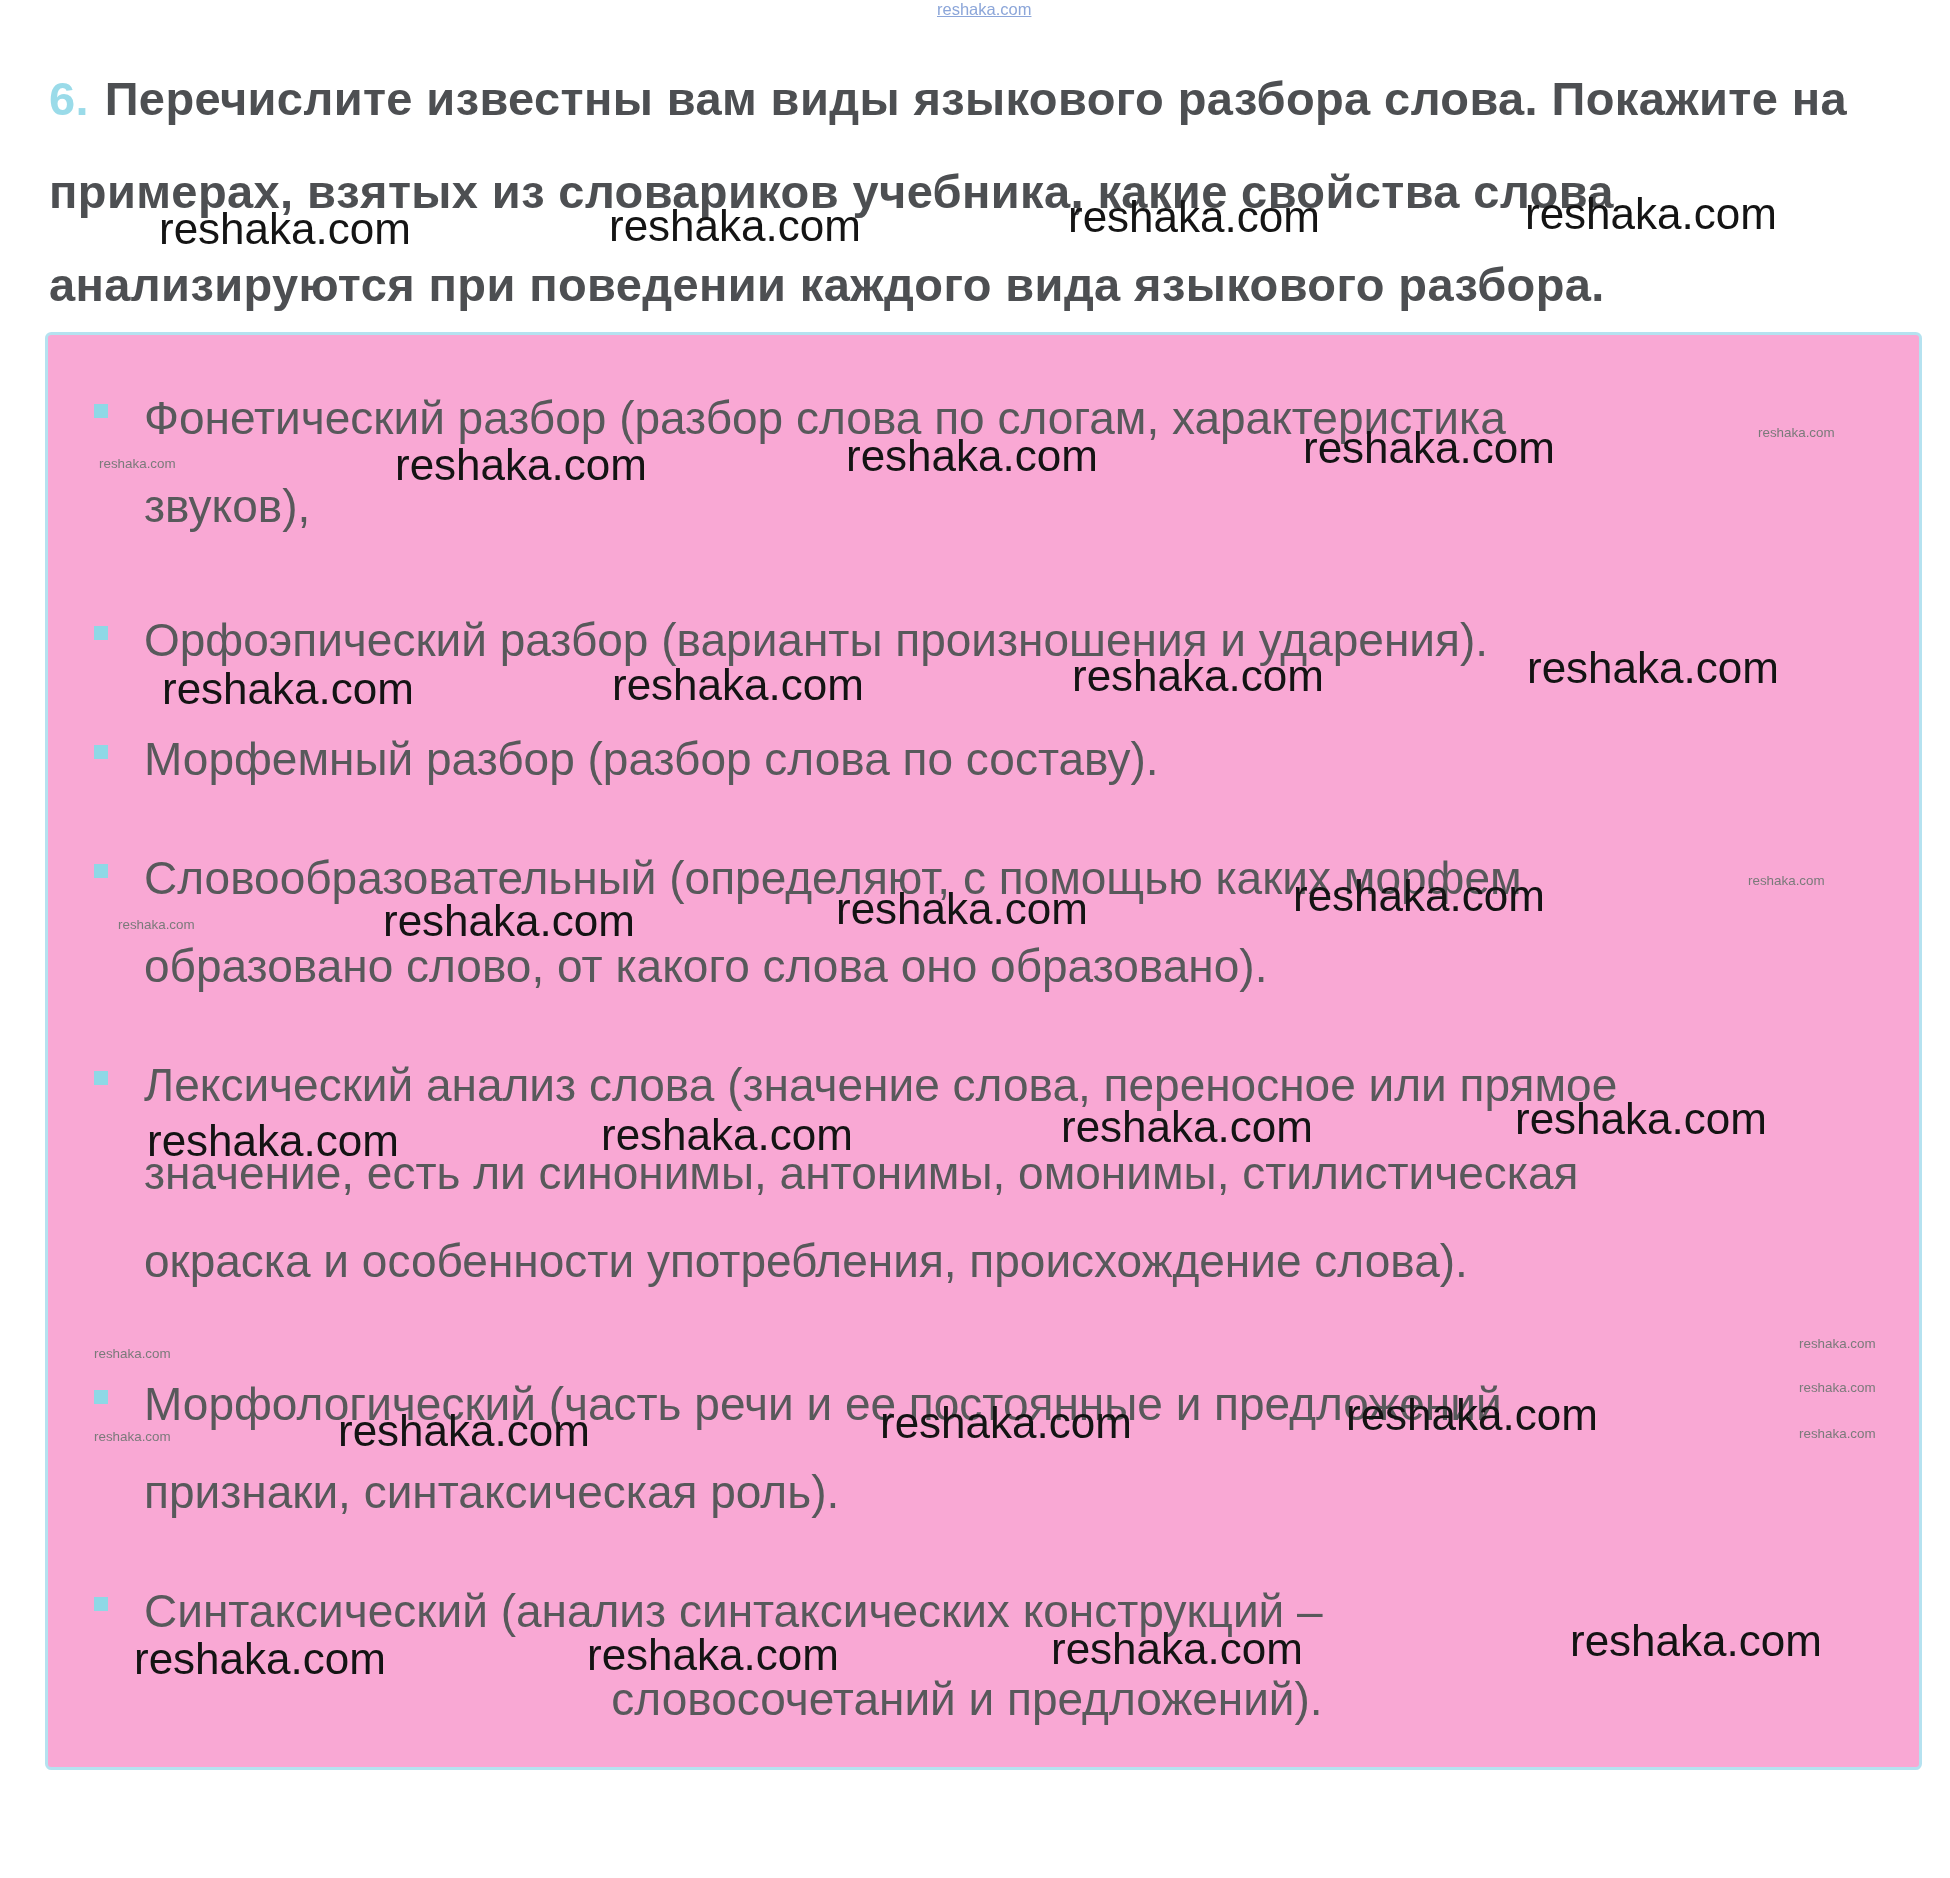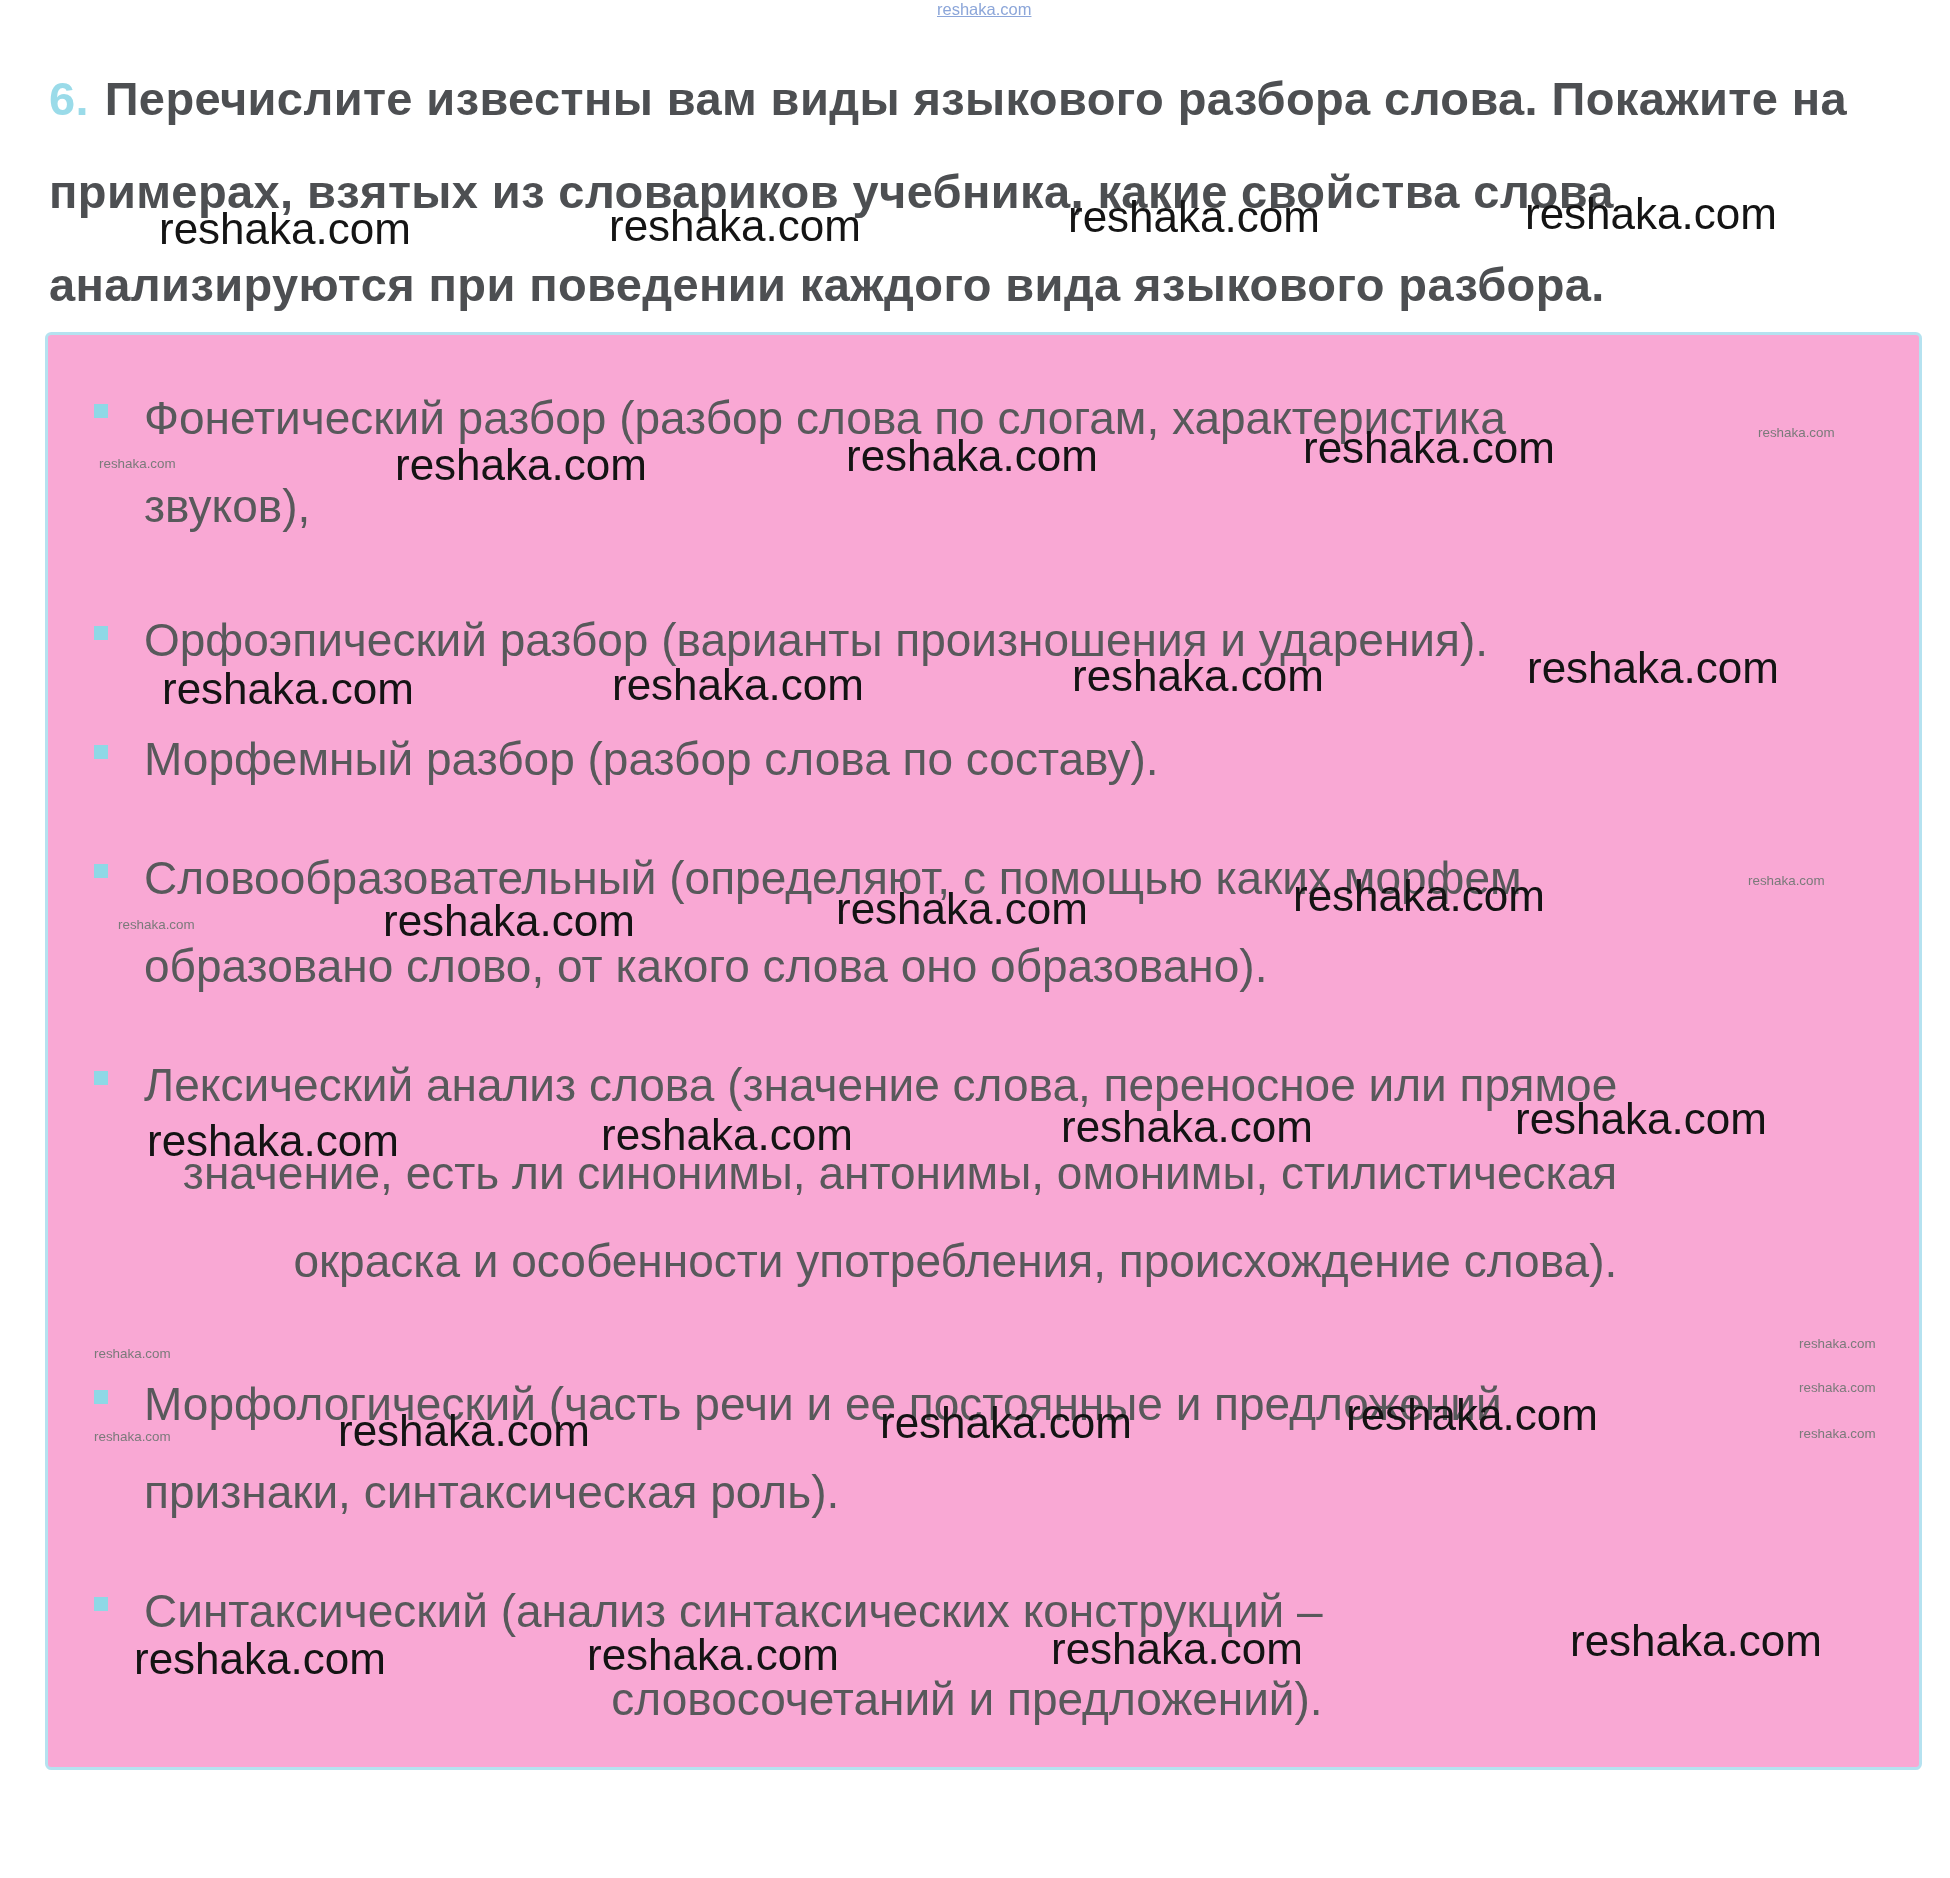--- a/index.html
+++ b/index.html
@@ -22,21 +22,21 @@
 
   
   .answer-box {
     position:absolute; left:45px; top:332px; width:1877px;
     background:#f9a8d4;
     border:3.1px solid #b5e2f0; border-radius:6.3px;
     padding:39px 47px 23.6px 46px;
   }
   .list-item { display:flex; align-items:flex-start; margin-bottom:31px; }
   .list-item:nth-child(1) { margin-bottom:46px; }
-  .list-item:nth-child(5) { margin-bottom:55px;text-align:right; }
+  .list-item:nth-child(5) { margin-bottom:55px; }
   .list-item:last-child { margin-bottom:0;text-align:right; }
   .bullet {
     flex:none; width:14px; height:14px; margin-top:30px;
     background:#8ed8e6;
   }
   .item-text {
     margin-left:36px; font-size:46px; font-weight:400;
     color:#58595b; line-height:88px;
   }
   .item-line { white-space:nowrap; }

